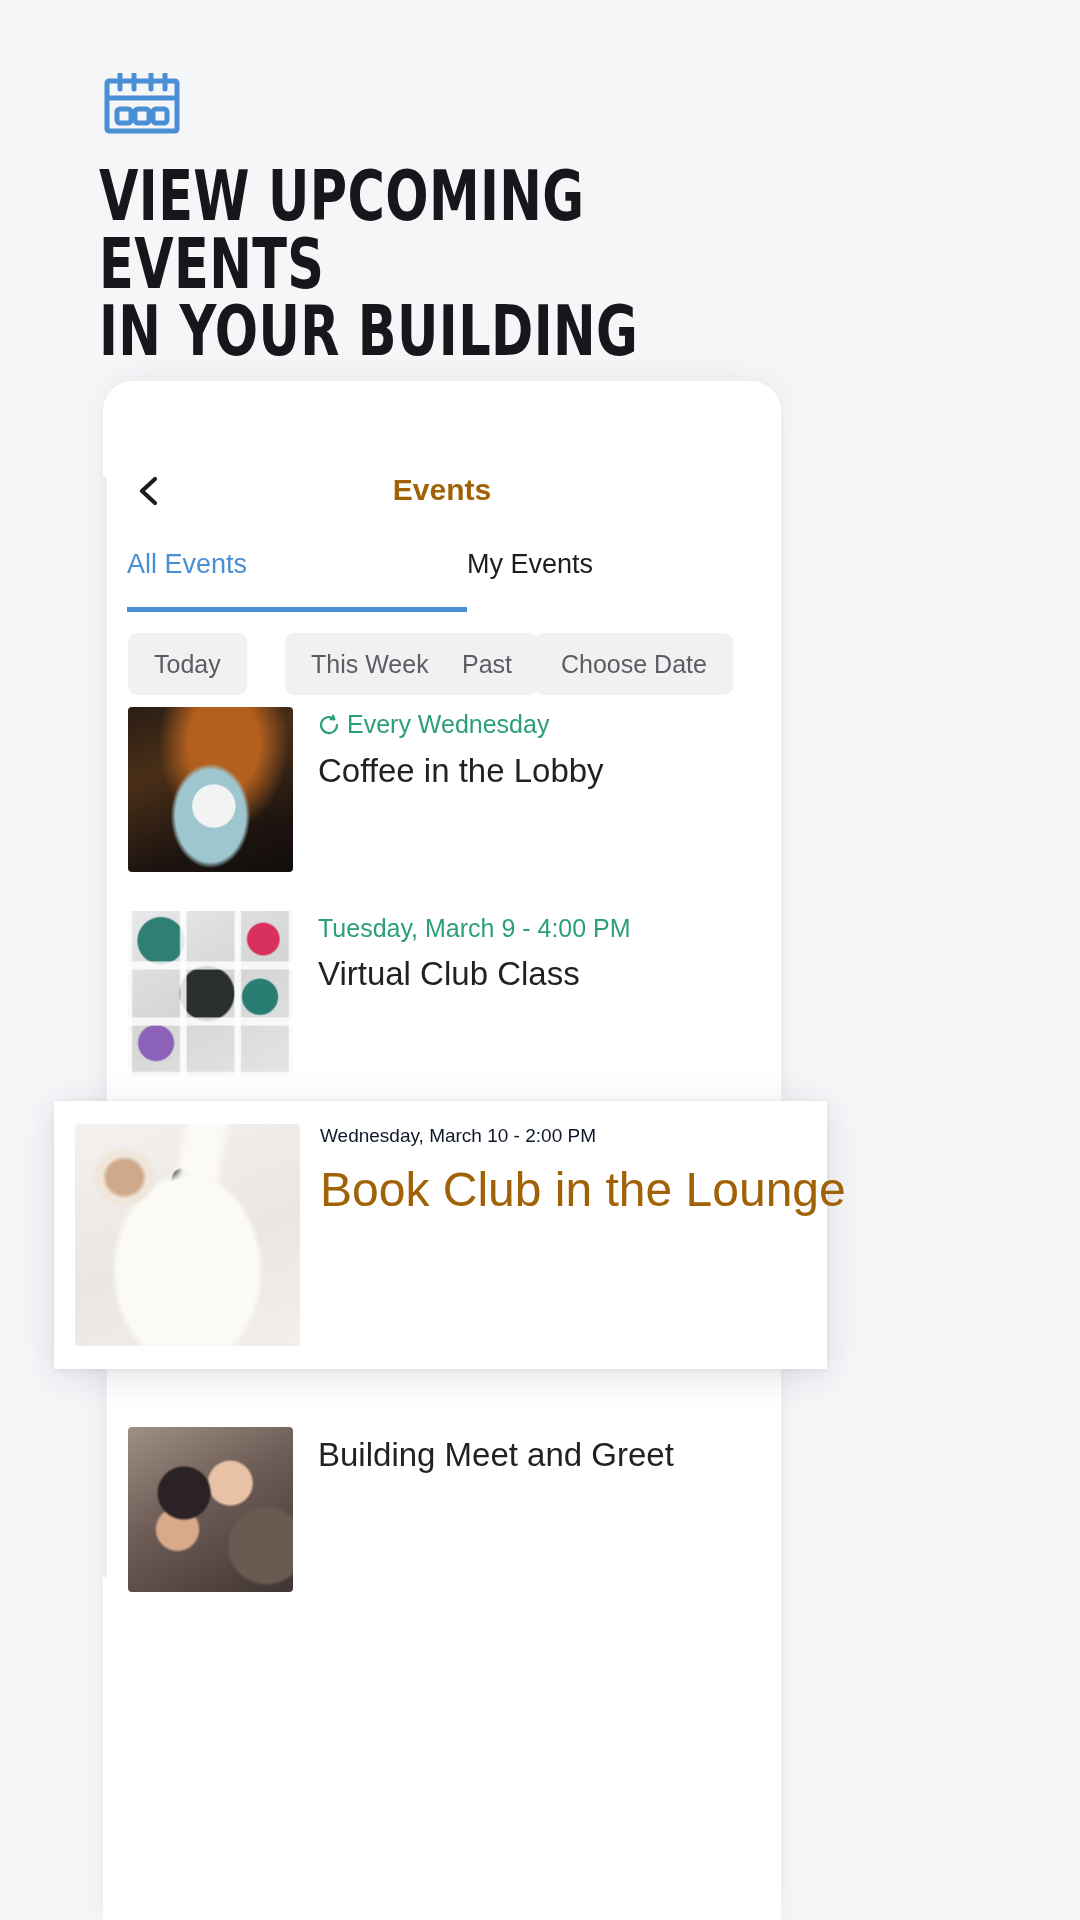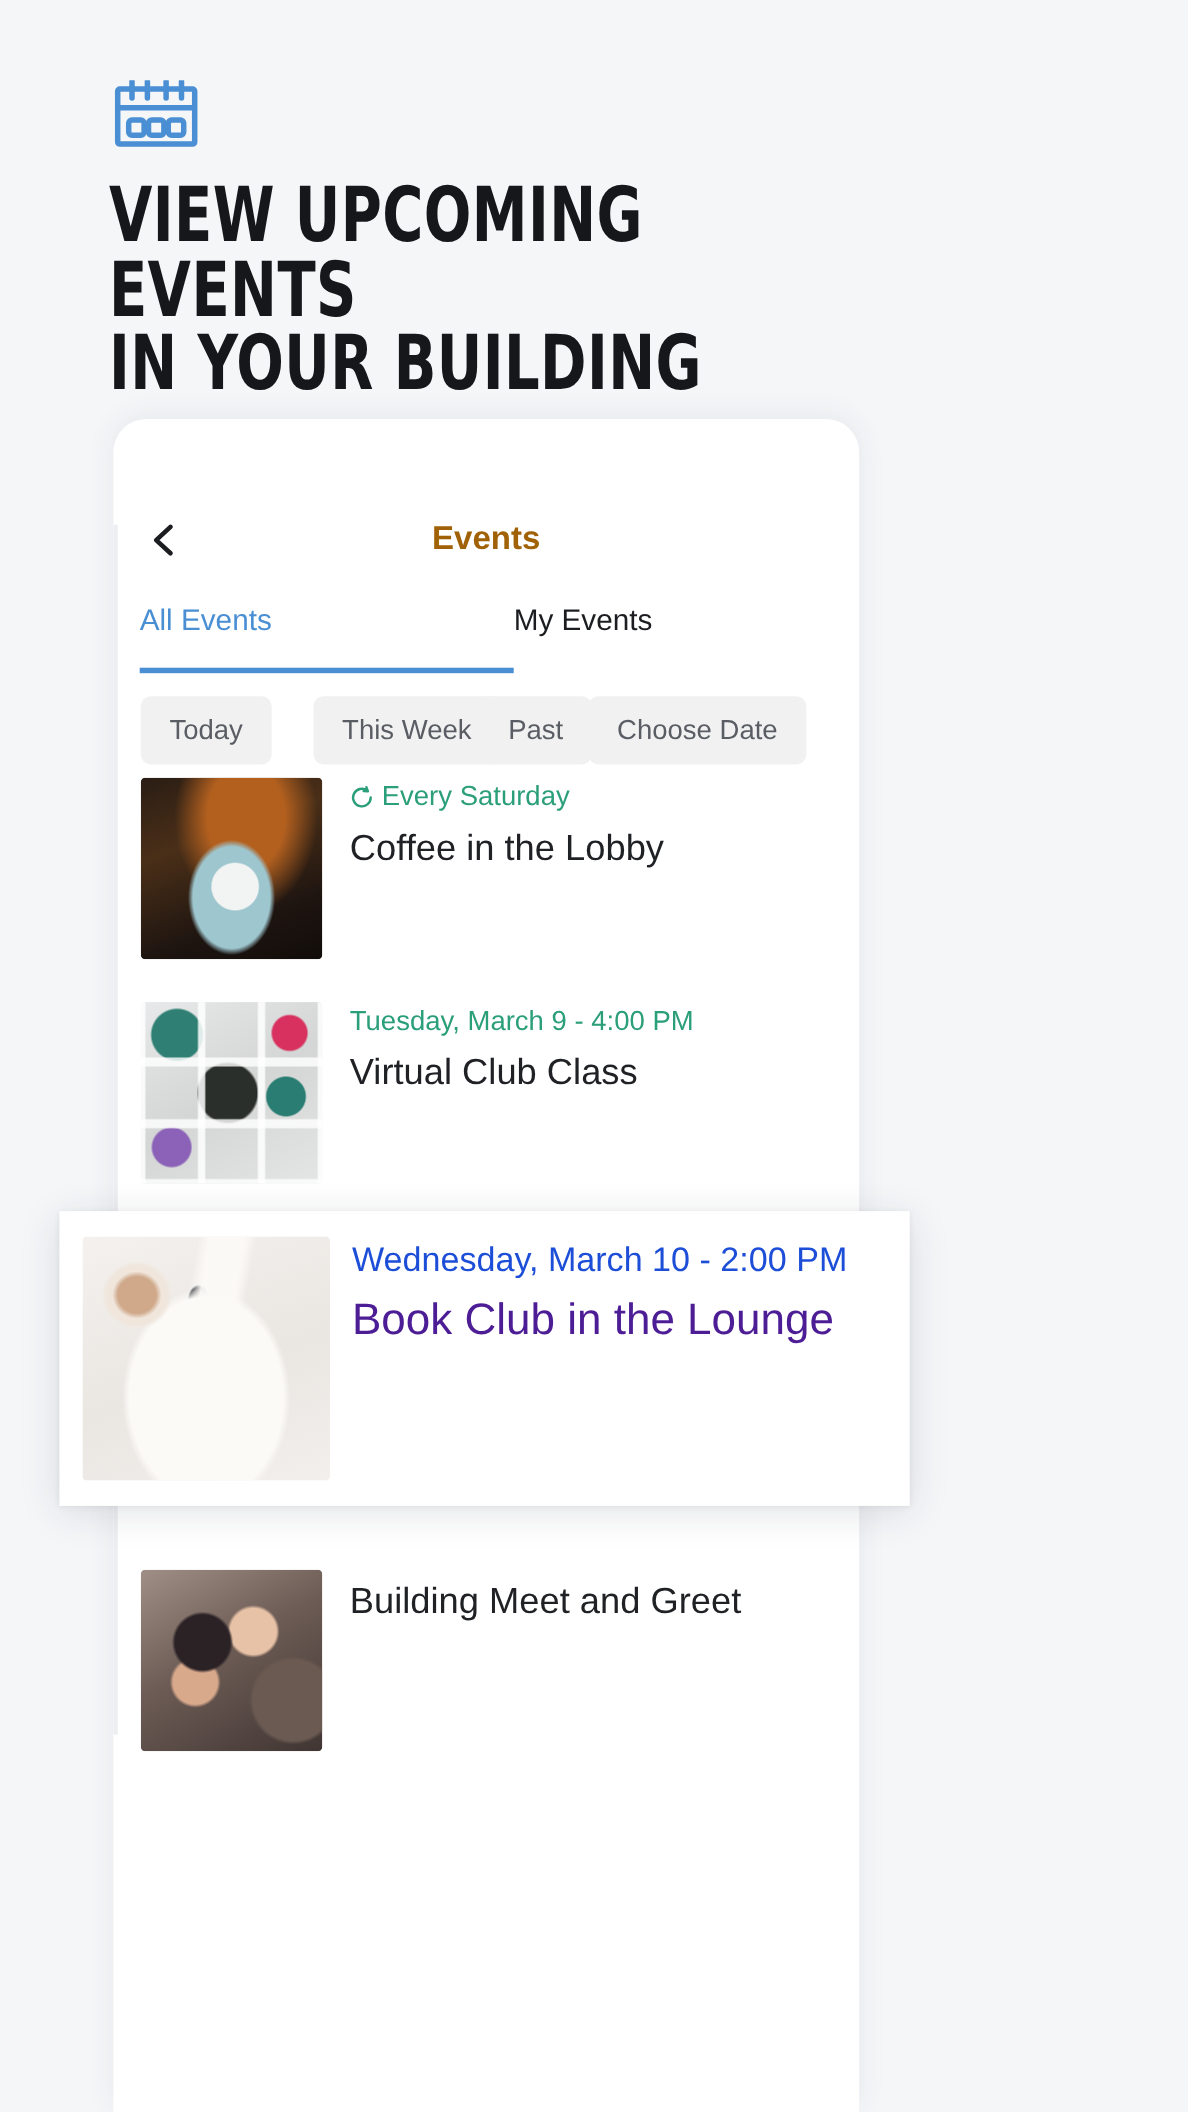--- a/index.html
+++ b/index.html
@@ -97,22 +97,22 @@
   .hl-card {
     position:absolute; left:54px; top:1101px; width:773px; height:268px;
     background:#ffffff;
     box-shadow:0 6px 34px rgba(30,40,60,0.13), 0 1px 5px rgba(30,40,60,0.07);
   }
   .hl-thumb {
     position:absolute; left:21px; top:23px; width:225px; height:222px;
     border-radius:4px; overflow:hidden;
   }
   .hl-body { position:absolute; left:266px; top:22px; width:500px; }
-  .hl-date { font-size:31px; color:#1d4ed8; line-height:1.4; white-space:nowrap; }
-  .hl-title { font-size:40px; color:#4c1d95; line-height:1.4; margin-top:6px; white-space:nowrap; }
+  .hl-date { font-size:19px; color:#0f172a; line-height:1.4; white-space:nowrap; }
+  .hl-title { font-size:48px; color:#a16207; line-height:1.4; margin-top:6px; white-space:nowrap; }
 
   
   .img-coffee {
     width:100%; height:100%;
     background:
       radial-gradient(circle at 52% 60%, #f2f4f3 0 16%, rgba(242,244,243,0) 17%),
       radial-gradient(ellipse at 50% 66%, #9ec6cf 0 30%, rgba(158,198,207,0) 34%),
       radial-gradient(ellipse at 58% 22%, #b3601f 0 26%, rgba(179,96,31,0) 48%),
       linear-gradient(160deg,#2a1d14 0%,#4a2f18 34%,#1d1410 75%,#120d0a 100%);
   }
@@ -211,21 +211,21 @@
     <div class="ev-row" style="top:326px;">
       <div class="ev-thumb">
         <div class="img-coffee"></div>
       </div>
       <div class="ev-body">
         <div class="ev-repeat">
           <svg viewBox="0 0 22 22" width="22" height="22" fill="none">
             <path d="M19 11a8 8 0 1 1-3.1-6.3" stroke="#2b9e7a" stroke-width="2.2" stroke-linecap="round" fill="none"></path>
             <path d="M15.1 1.6 L16.4 5.4 L12.6 5.2" stroke="#2b9e7a" stroke-width="2.2" stroke-linecap="round" stroke-linejoin="round" fill="none"></path>
           </svg>
-          <span>Every Saturday</span>
+          <span>Every Wednesday</span>
         </div>
         <div class="ev-title">Coffee in the Lobby</div>
       </div>
     </div>
 
     <div class="ev-row" style="top:530px;">
       <div class="ev-thumb">
         <div class="img-yoga"></div>
       </div>
       <div class="ev-body">

